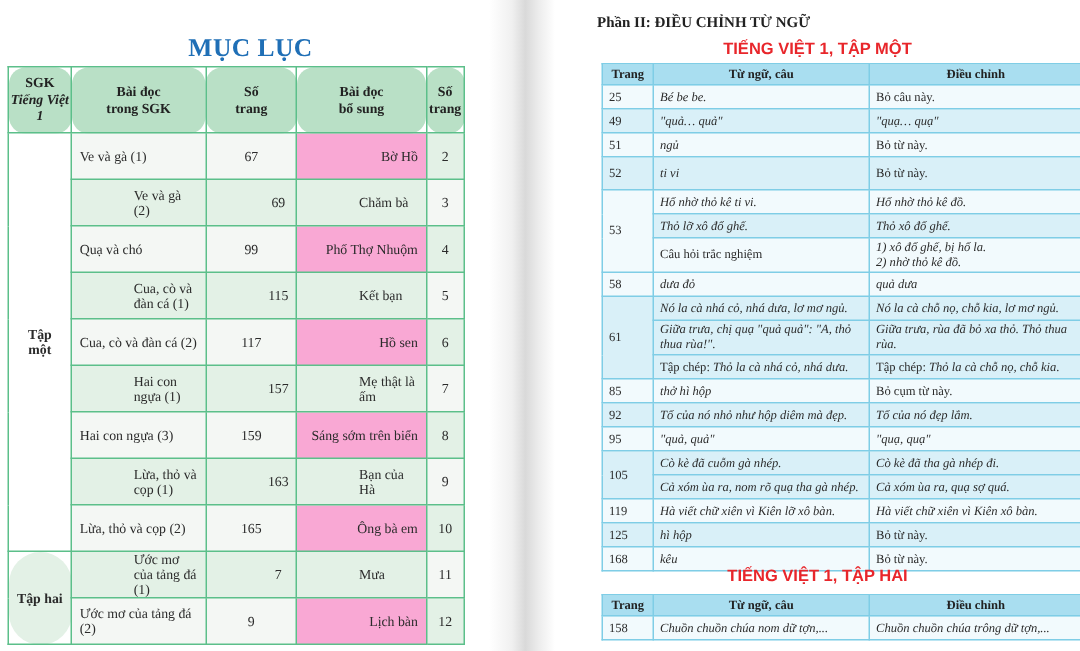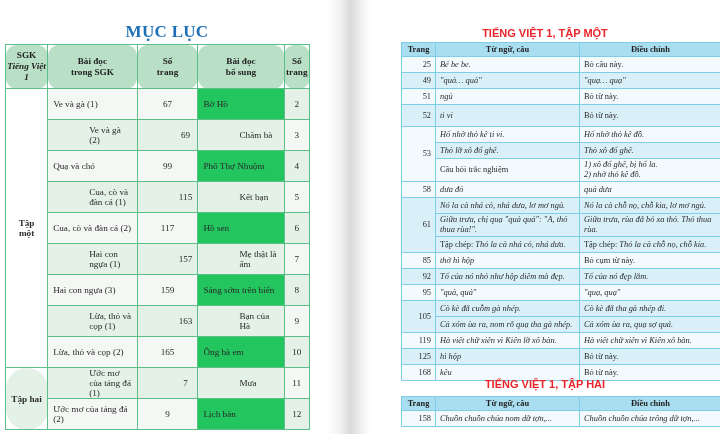--- a/index.html
+++ b/index.html
@@ -17,34 +17,34 @@
   table { border-collapse: collapse; }
   .toc { position: absolute; left: 5px; top: 44px; width: 305px; font-size: 9.2px; }
   .toc td, .toc th { border: 1.2px solid #5cbf8a; }
   .toc th { background: #b9e0c6; font-weight: bold; text-align: center; line-height: 11px; height: 44px; color: #222; font-size: 9.2px; border-radius: 11px; }
   .toc th .it { font-style: italic; }
   .toc td { height: 31px; padding: 0 5px; }
   .toc td.vol { background: #ffffff; font-weight: bold; text-align: center; }
   .toc td.vol2 { background: #e3f1e6; font-weight: bold; text-align: center; border-radius: 25px; }
   .toc td.num { text-align: center; }
   .toc tr.a td.c1, .toc tr.a td.c2 { background: #f4f7f4; }
-  .toc tr.a td.c3 { background: #22c55e; }
+  .toc tr.a td.c3 { background: #f9a8d4; text-align: right; }
   .toc tr.a td.c4 { background: #e3f1e6; }
   .toc tr.b td.c1, .toc tr.b td.c2, .toc tr.b td.c3 { background: #e3f1e6; padding-left: 41px; }
   .toc tr.b td.c4 { background: #f4f7f4; }
 
   
   .part-title { position: absolute; left: 28px; top: 10px; font-size: 10px; font-weight: bold; color: #222; }
   .vol-title { position: absolute; left: 0; width: 350px; text-align: center; color: #e8262b;
     font-family: "Liberation Sans", "DejaVu Sans", sans-serif; font-weight: bold; font-size: 11px; }
   .adj { position: absolute; left: 31px; width: 321px; font-size: 8.4px; }
   .adj td, .adj th { border: 1px solid #7fcde6; }
   .adj th { background: #a9def0; font-weight: bold; height: 14px; color: #222; text-align: center; }
   .adj td { padding: 1px 4px; line-height: 10px; height: 16px; }
-  .adj td.pg { text-align: right; width: 34px; }
+  .adj td.pg { text-align: left; width: 34px; }
   .adj td.w { width: 144px; }
   .adj tr.l td { background: #f2fafd; }
   .adj tr.d td { background: #d9f0f8; }
   .adj .it { font-style: italic; }
 </style>
 </head>
 <body>
 
 <div class="page-left">
   <div class="toc-title">MỤC LỤC</div>
@@ -127,20 +127,21 @@
         <td class="c3">Lịch bàn</td>
         <td class="c4 num">12</td>
       </tr>
     </tbody>
   </table>
 </div>
 
 <div class="gutter"></div>
 
 <div class="page-right">
+  <div class="part-title">Phần II: ĐIỀU CHỈNH TỪ NGỮ</div>
   <div class="vol-title" style="top:27px">TIẾNG VIỆT 1, TẬP MỘT</div>
 
   <table class="adj" style="top:42px">
     <thead>
       <tr>
         <th style="width:34px">Trang</th>
         <th style="width:144px">Từ ngữ, câu</th>
         <th>Điều chỉnh</th>
       </tr>
     </thead>

